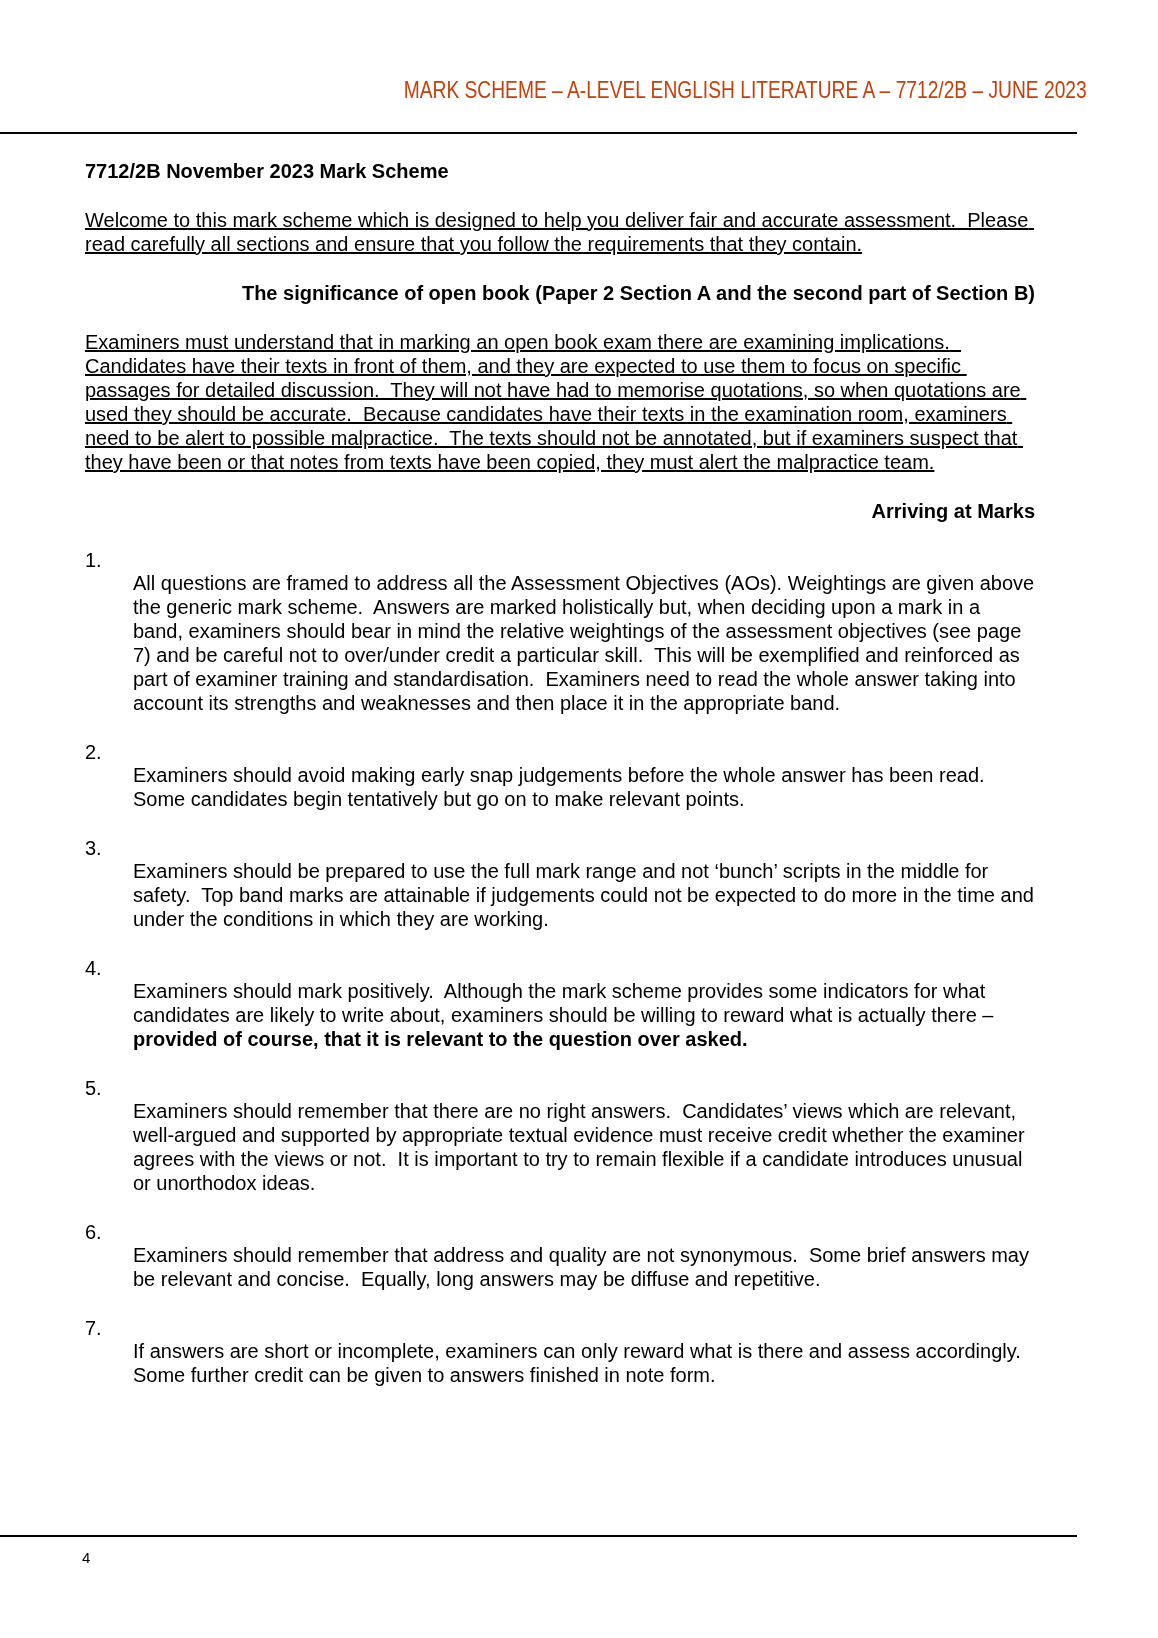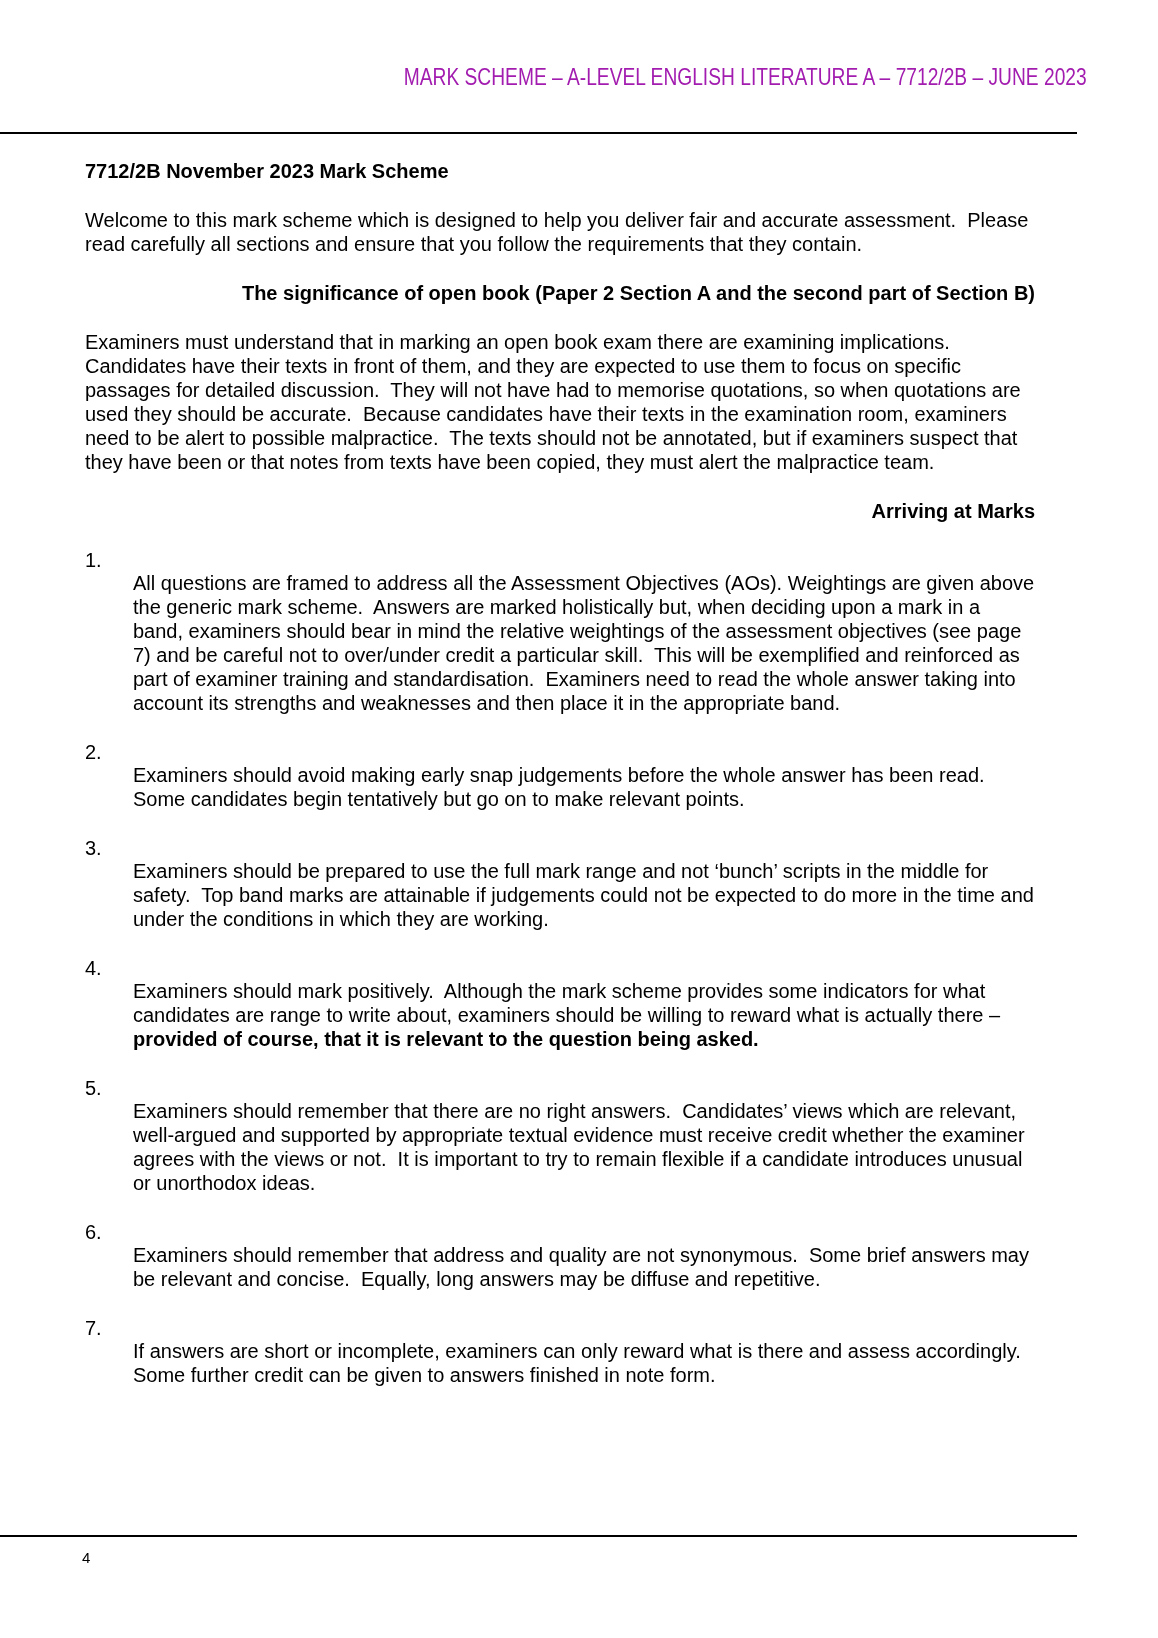--- a/index.html
+++ b/index.html
@@ -12,26 +12,26 @@
     height: 1638px;
     position: relative;
     font-family: "Liberation Sans", sans-serif;
     font-size: 20px;
     line-height: 24px;
     color: #000000;
     overflow: hidden;
   }
   .header-text {
     position: absolute;
-    top: 63px;
+    top: 76px;
     right: 71px;
     font-size: 24px;
     line-height: 28px;
     white-space: nowrap;
-    color: #a21caf;
+    color: #c2410c;
   }
   .condensed {
     display: inline-block;
     transform: scaleX(0.80);
     transform-origin: 100% 50%;
   }
   .rule {
     position: absolute;
     left: 0;
     width: 1077px;
@@ -47,20 +47,21 @@
     width: 950px;
   }
   .doc-title {
     font-weight: bold;
     margin: 0 0 25px 0;
     white-space: pre-wrap;
   }
   .para {
     margin: 10px 0 25px 0;
     white-space: pre-wrap;
+    text-decoration: underline;
   }
   .section-heading {
     font-weight: bold;
     margin: 0 0 25px 0;
     white-space: pre-wrap;
     text-align: right;
   }
   .numbered-list {
     margin: 0;
     padding: 0;
@@ -123,21 +124,21 @@
       <span class="item-text"><span>Examiners should avoid making early snap judgements before the whole answer has been read.  Some candidates begin tentatively but go on to make relevant points.</span><span class="bold-run"></span></span>
     </div>
 
     <div class="list-item">
       <span class="item-number">3.</span>
       <span class="item-text"><span>Examiners should be prepared to use the full mark range and not ‘bunch’ scripts in the middle for safety.  Top band marks are attainable if judgements could not be expected to do more in the time and under the conditions in which they are working.</span><span class="bold-run"></span></span>
     </div>
 
     <div class="list-item">
       <span class="item-number">4.</span>
-      <span class="item-text"><span>Examiners should mark positively.  Although the mark scheme provides some indicators for what candidates are range to write about, examiners should be willing to reward what is actually there – </span><span class="bold-run">provided of course, that it is relevant to the question being asked.</span></span>
+      <span class="item-text"><span>Examiners should mark positively.  Although the mark scheme provides some indicators for what candidates are likely to write about, examiners should be willing to reward what is actually there – </span><span class="bold-run">provided of course, that it is relevant to the question over asked.</span></span>
     </div>
 
     <div class="list-item">
       <span class="item-number">5.</span>
       <span class="item-text"><span>Examiners should remember that there are no right answers.  Candidates’ views which are relevant, well-argued and supported by appropriate textual evidence must receive credit whether the examiner agrees with the views or not.  It is important to try to remain flexible if a candidate introduces unusual or unorthodox ideas.</span><span class="bold-run"></span></span>
     </div>
 
     <div class="list-item">
       <span class="item-number">6.</span>
       <span class="item-text"><span>Examiners should remember that address and quality are not synonymous.  Some brief answers may be relevant and concise.  Equally, long answers may be diffuse and repetitive.</span><span class="bold-run"></span></span>

